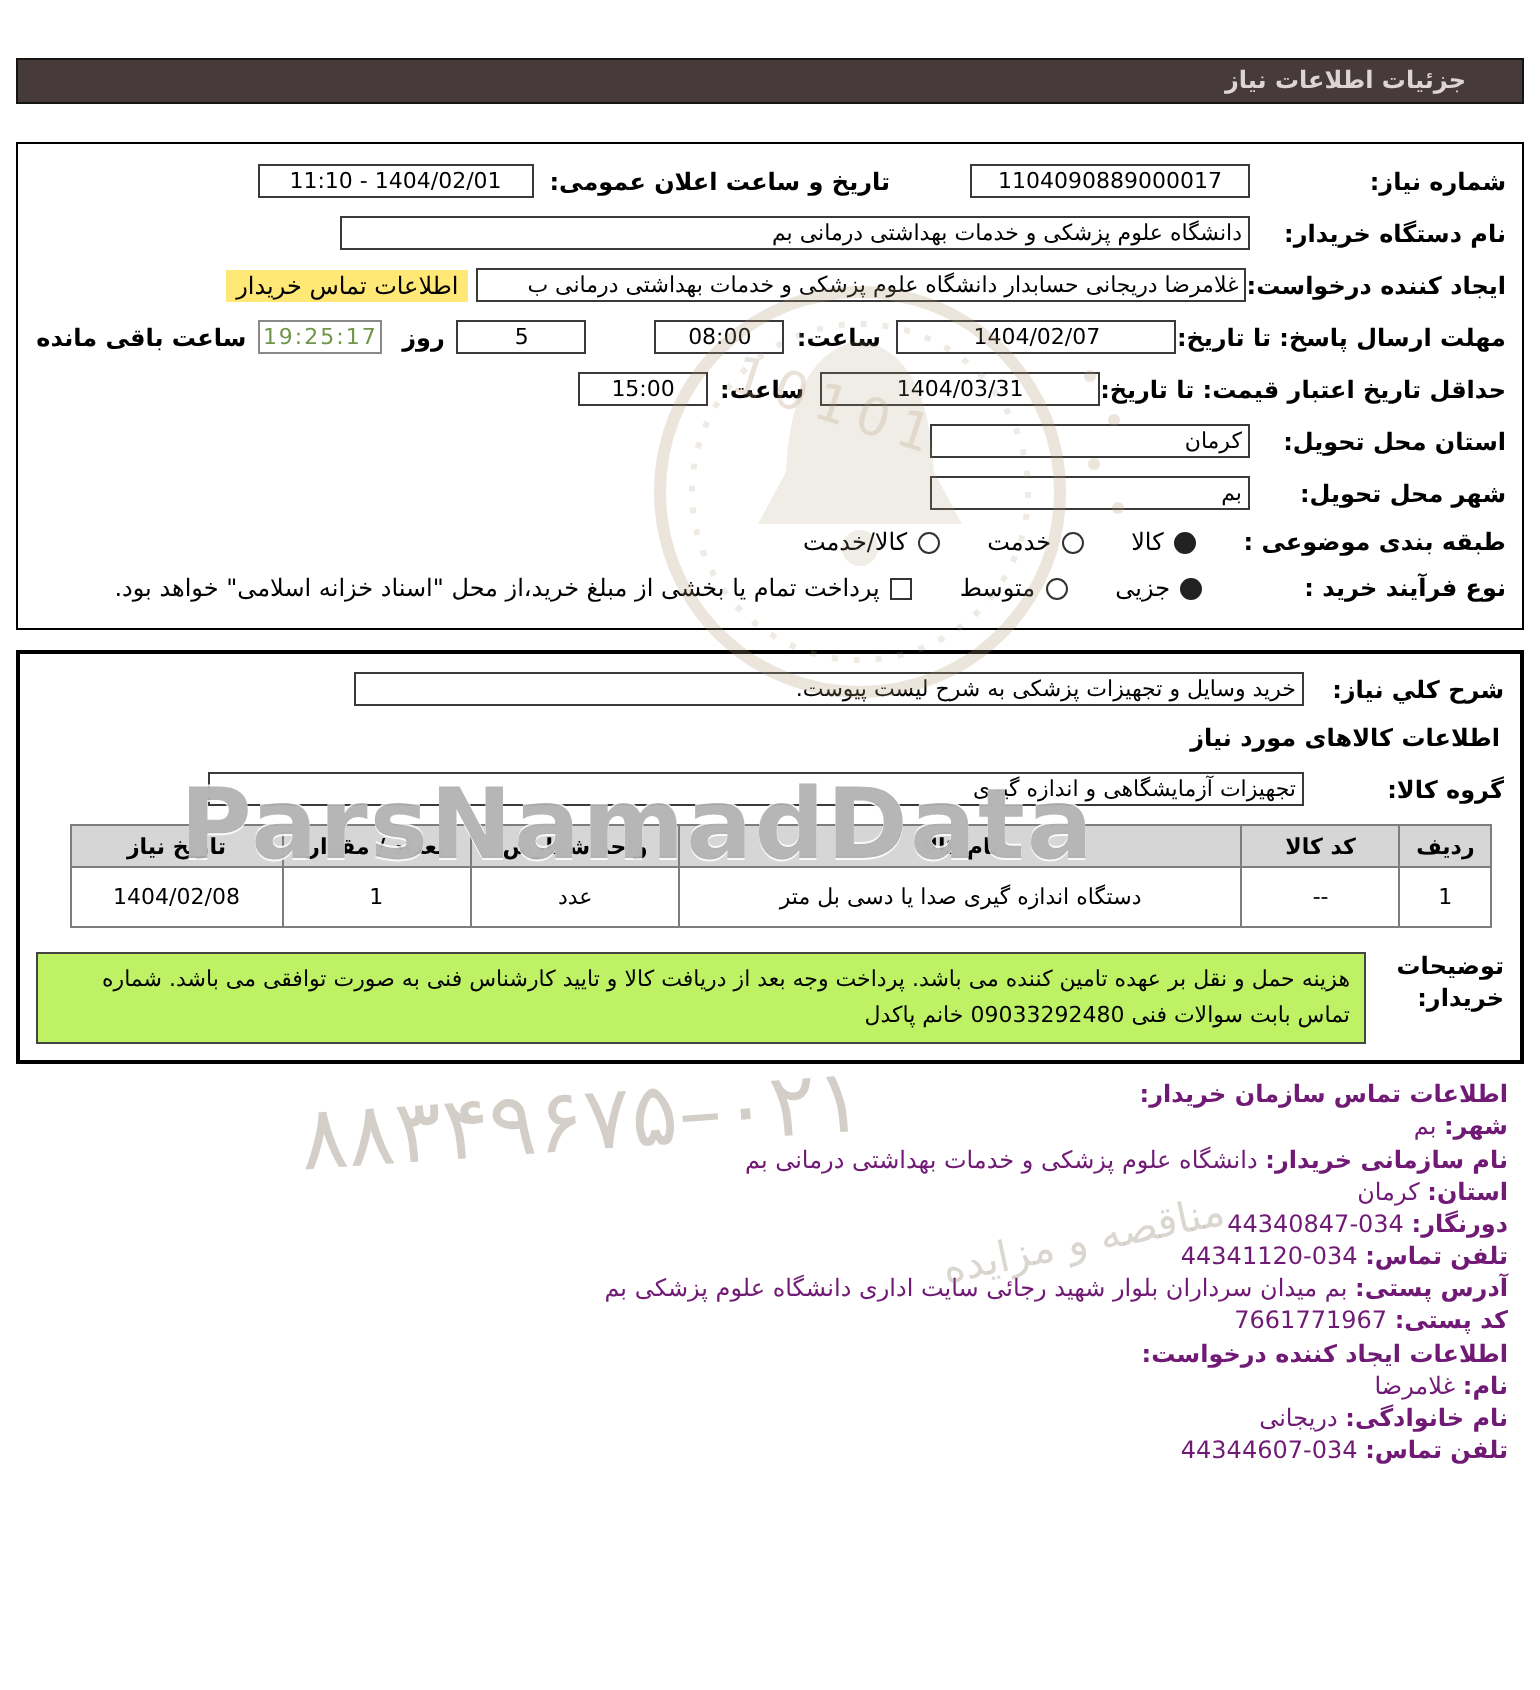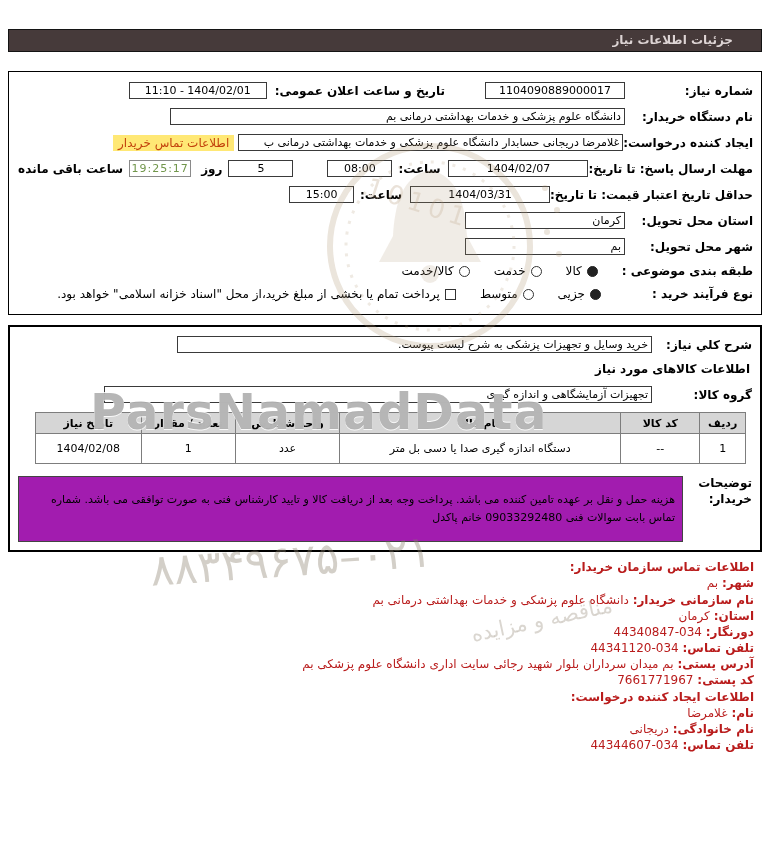--- a/index.html
+++ b/index.html
@@ -23,42 +23,42 @@
   .tbox { border:1px solid #3a3a3a; background:#fff; height:17px; font-size:11px;
     display:inline-flex; align-items:center; padding:0 3px; overflow:hidden; white-space:nowrap; color:#000; }
   .num { direction:ltr; justify-content:center; }
   .timer { color:#71964b; border-color:#8a8a8a; letter-spacing:1px; }
 
   .w62{width:62px}.w65{width:65px}.w140{width:140px}.w150{width:138px}.w160{width:160px}
   .w385{width:385px}.w455{width:455px}.w475{width:475px}.w548{width:548px}
   .mr4{margin-right:4px}.mr6{margin-right:6px}.mr8{margin-right:8px}.mr10{margin-right:10px}
   .mr22{margin-right:22px}.mr34{margin-right:34px}.mr40{margin-right:40px}
 
-  .ylink { background:#ffe875; color:#c2410c; font-size:12px; padding:1px 5px; white-space:nowrap; cursor:pointer; }
+  .ylink { background:#ffe875; color:#000000; font-size:12px; padding:1px 5px; white-space:nowrap; cursor:pointer; }
 
   .opt { display:inline-flex; align-items:center; margin-right:24px; }
   .radio { width:11px; height:11px; border:1px solid #333; border-radius:50%; background:#fff;
     display:inline-block; margin-left:5px; flex:0 0 auto; }
   .radio.checked { background:#222; border-color:#222; }
   .checkbox { width:11px; height:11px; border:1px solid #333; background:#fff; margin-left:5px; flex:0 0 auto; }
   .optlabel { font-size:12px; white-space:nowrap; }
 
   .subtitle { font-weight:bold; font-size:12px; margin:2px 2px 10px 0; }
 
   .goods-table { border-collapse:collapse; width:711px; margin:4px 6px 12px auto; }
   .goods-table th, .goods-table td { border:1px solid #7d7d7d; }
   .goods-table th { background:#d6d6d6; font-size:11px; font-weight:bold; height:21px; padding:2px 3px; text-align:center; }
   .goods-table td { background:#fff; font-size:11px; height:30px; text-align:center; padding:2px 3px; }
 
   .notes-row { display:flex; align-items:flex-start; margin-top:2px; }
   .notes-label { font-weight:bold; font-size:12px; width:66px; line-height:1.3; text-align:right; white-space:normal; }
-  .notes-box { flex:1; border:1px solid #444; background:#a21caf; font-size:11px; line-height:1.65;
-    padding:14px 7px; margin-right:3px; min-height:40px; }
-
-  .contact { margin-top:6px; padding:0 8px; font-size:12px; line-height:1.26; color:#b91c1c; }
+  .notes-box { flex:1; border:1px solid #444; background:#bef264; font-size:11px; line-height:1.65;
+    padding:4px 7px; margin-right:3px; min-height:40px; }
+
+  .contact { margin-top:6px; padding:0 8px; font-size:12px; line-height:1.26; color:#701a75; }
   .ctitle { font-weight:bold; margin:2px 0 1px 0; }
   .cline { margin-bottom:1px; }
   .clabel { font-weight:bold; }
 
   
   .watermark { position:absolute; inset:0; z-index:2; pointer-events:none; overflow:hidden; }
   .wm-brand { position:absolute; left:90px; top:384px; font-size:49px; font-weight:bold;
     color:rgba(122,122,122,.55); letter-spacing:1px; direction:ltr;
     text-shadow:0 1px 0 rgba(255,255,255,.85), 0 -1px 0 rgba(255,255,255,.85); }
   .wm-phone { position:absolute; left:150px; top:535px; font-size:44px; letter-spacing:10px;

